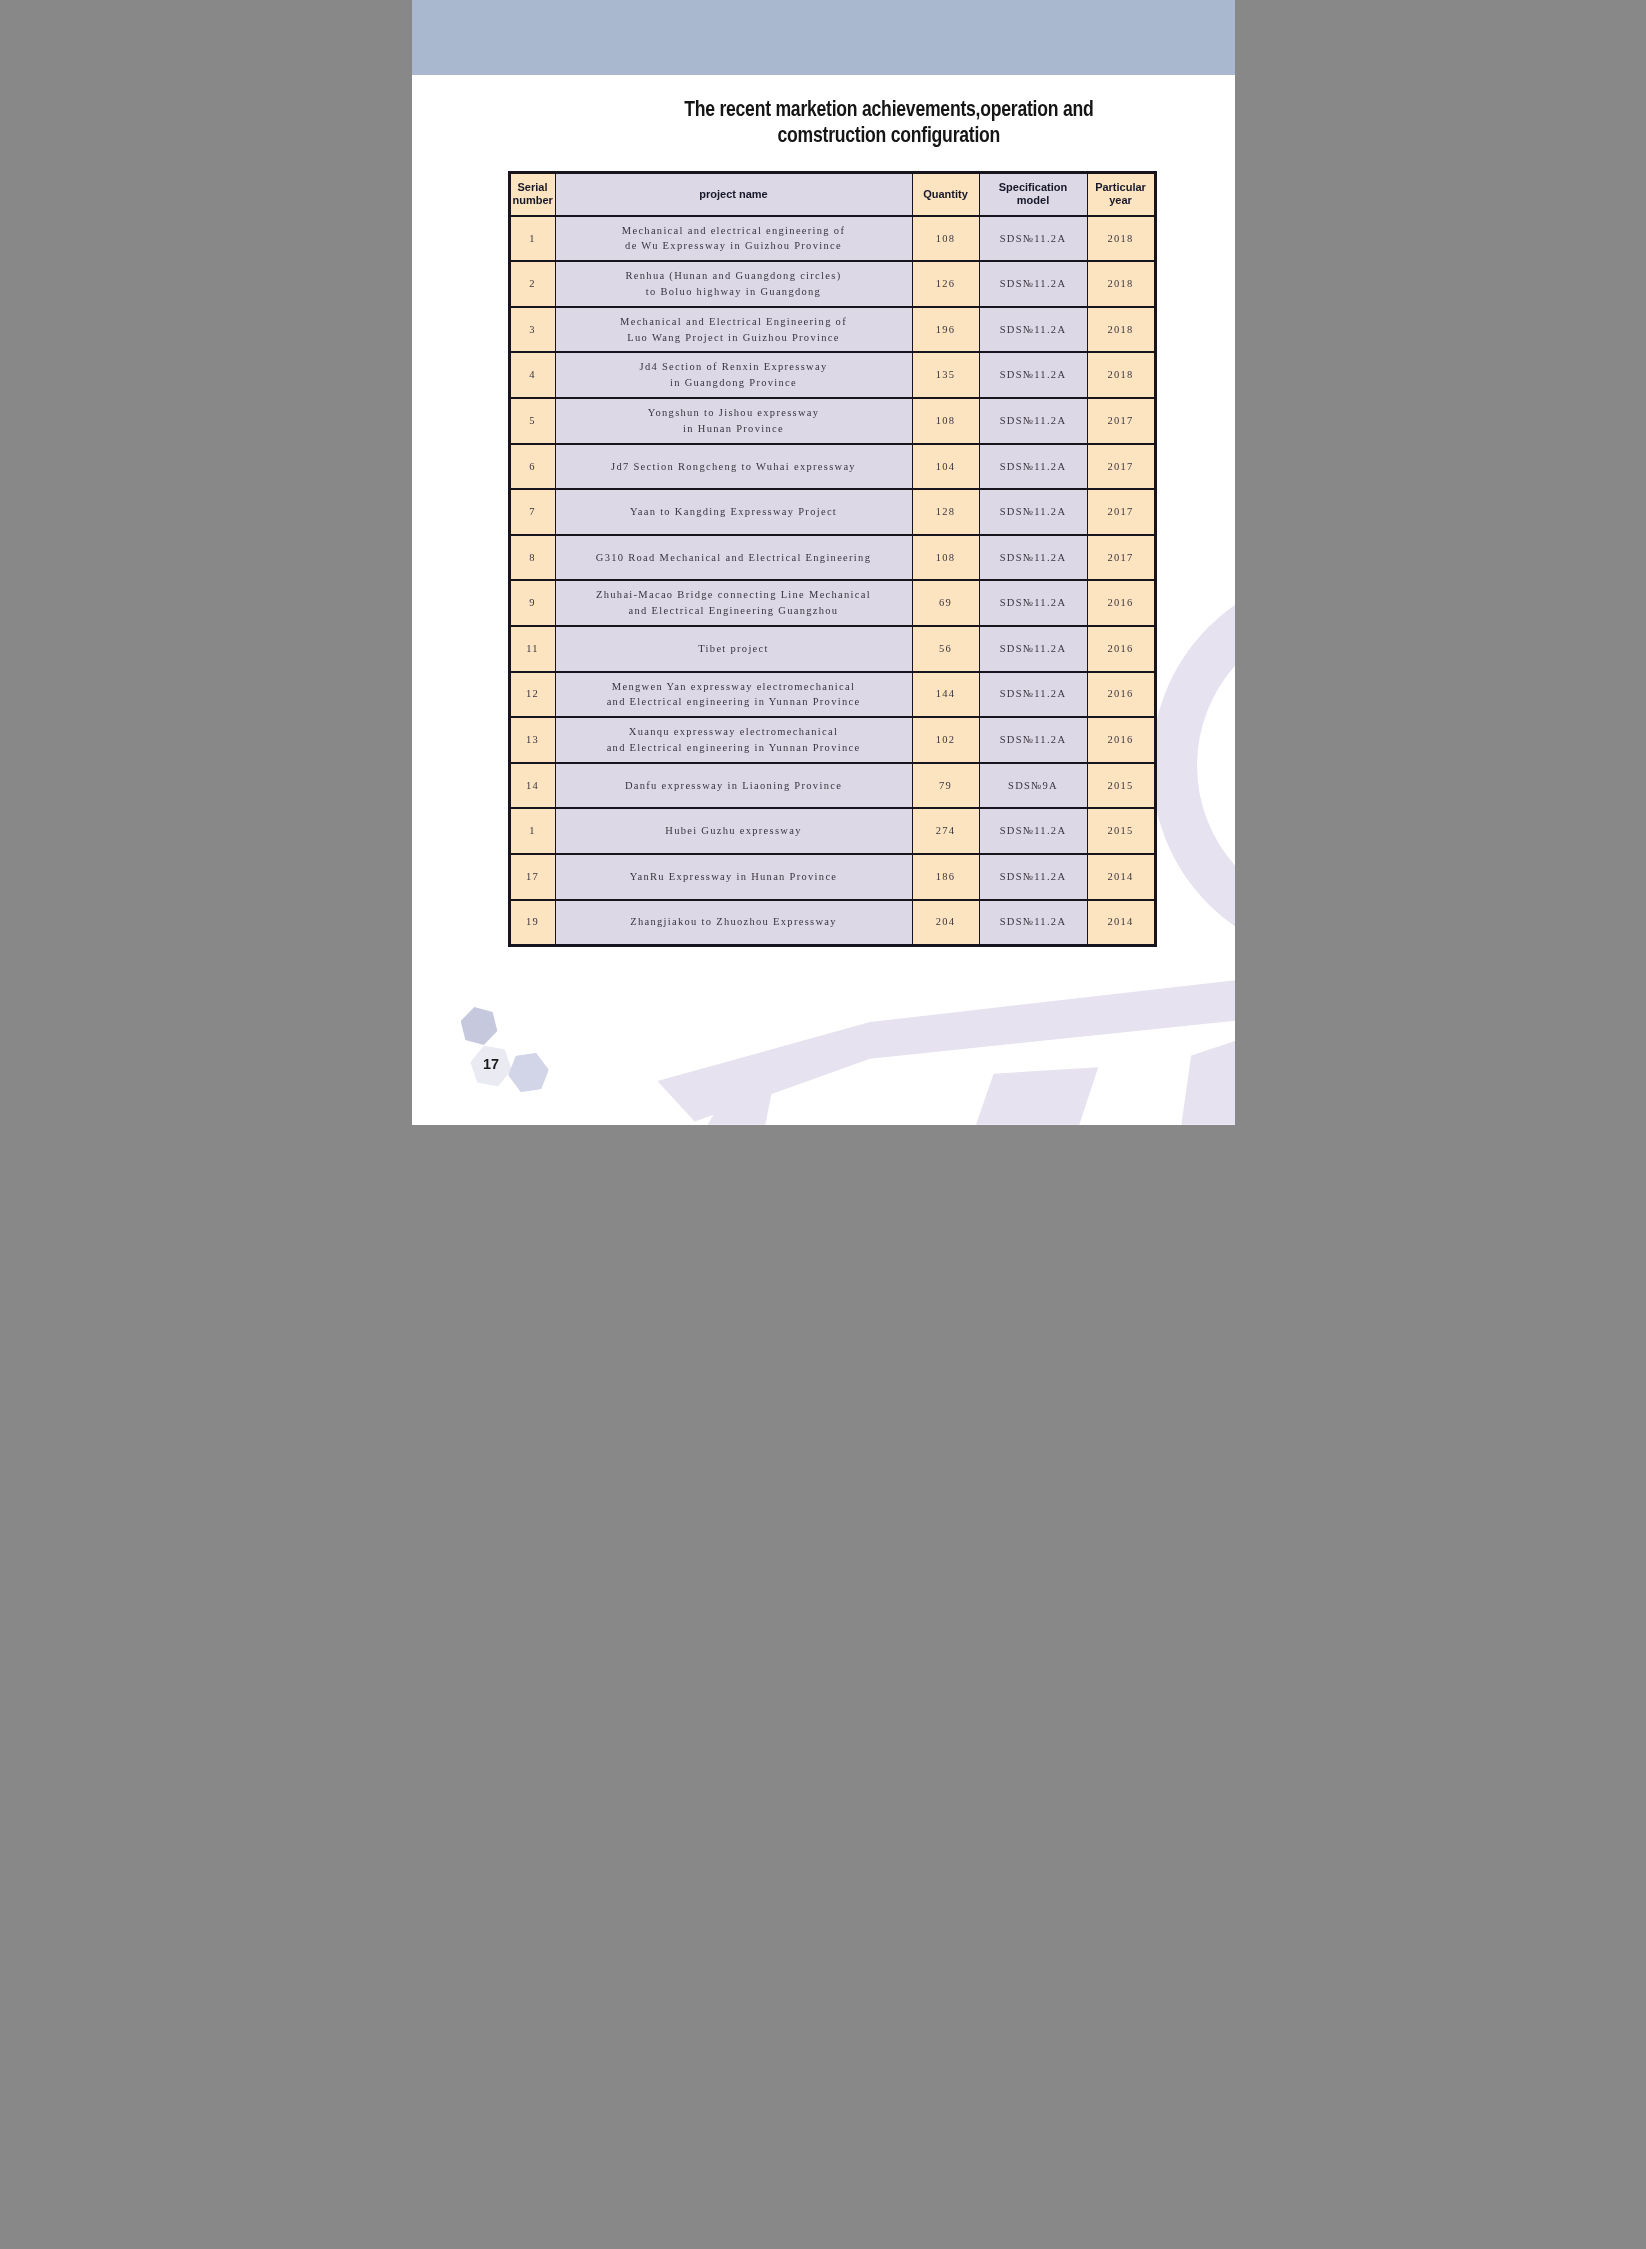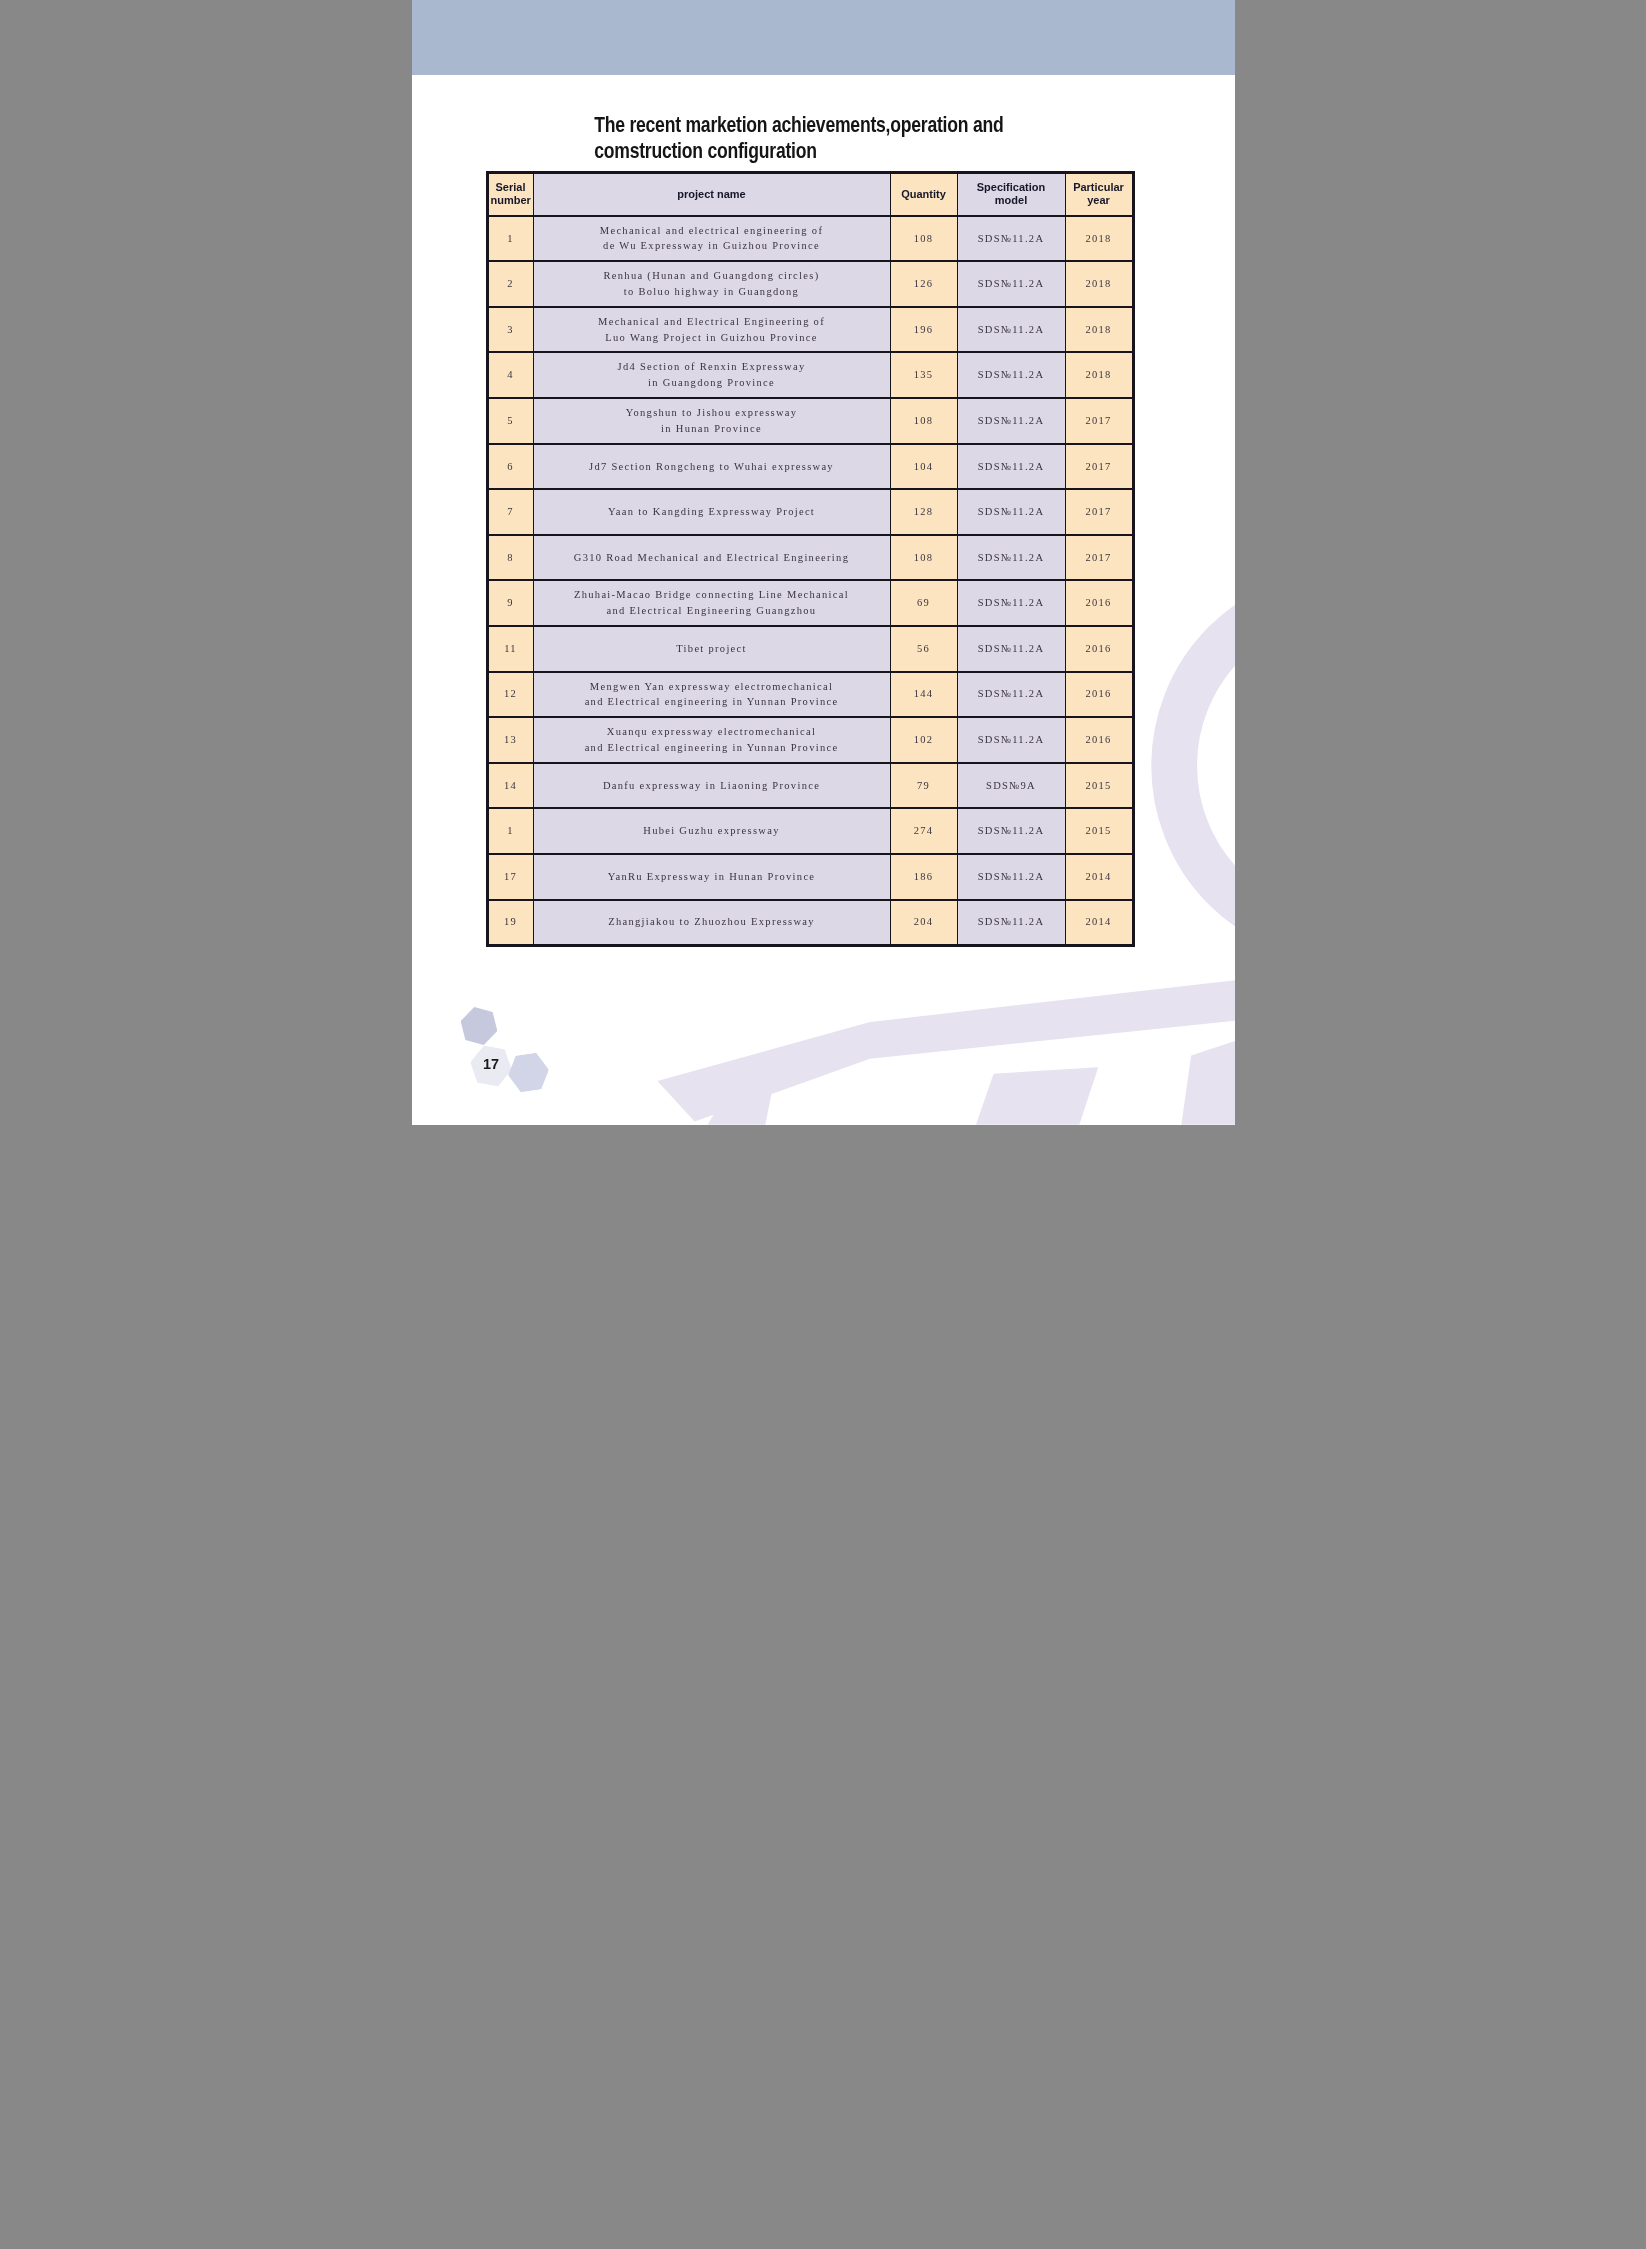--- a/index.html
+++ b/index.html
@@ -12,21 +12,21 @@
 
   
   #top-band {
     position:absolute; left:0; top:0; width:823px; height:75px;
     background:var(--band);
   }
 
   
   #title-wrap {
     position:absolute; left:131px; top:96px; width:692px;
-    color:#151515;margin-top:16px;
+    text-align:center; color:#151515;
   }
   #title-wrap h1 {
     margin:0; font-size:22px; line-height:26px; font-weight:bold;
     letter-spacing:-0.3px;
     display:inline-block; transform:scaleX(0.8); transform-origin:center;
     font-family:"Liberation Sans", sans-serif;
   }
 
   
   #decor-svg { position:absolute; left:0; top:0; width:823px; height:1125px; z-index:0; }
@@ -40,21 +40,21 @@
   #hex-2 { left:58px;  top:1045px; width:42px; height:42px; background:var(--hex-light); transform:rotate(10deg); }
   #hex-3 { left:96px; top:1052px; width:41px; height:41px; background:var(--hex-mid);  transform:rotate(-8deg); }
   #page-number {
     position:absolute; left:65px; top:1056px; width:29px;
     text-align:center; font-size:14.4px; font-weight:bold; color:#1a1a1a;
     font-family:"Liberation Sans", sans-serif; z-index:2;
   }
 
   
   #project-table {
-    position:absolute; left:74px; top:171px; width:647px; z-index:1;
+    position:absolute; left:96px; top:171px; width:647px; z-index:1;
     border-collapse:collapse; table-layout:fixed;
     border:3.3px solid var(--border);
   }
   #project-table th, #project-table td {
     border-top:2px solid var(--border);
     border-bottom:2px solid var(--border);
     border-left:1.3px solid var(--border);
     border-right:1.3px solid var(--border);
     text-align:center; vertical-align:middle;
     overflow:hidden; padding:1.3px 2px;

